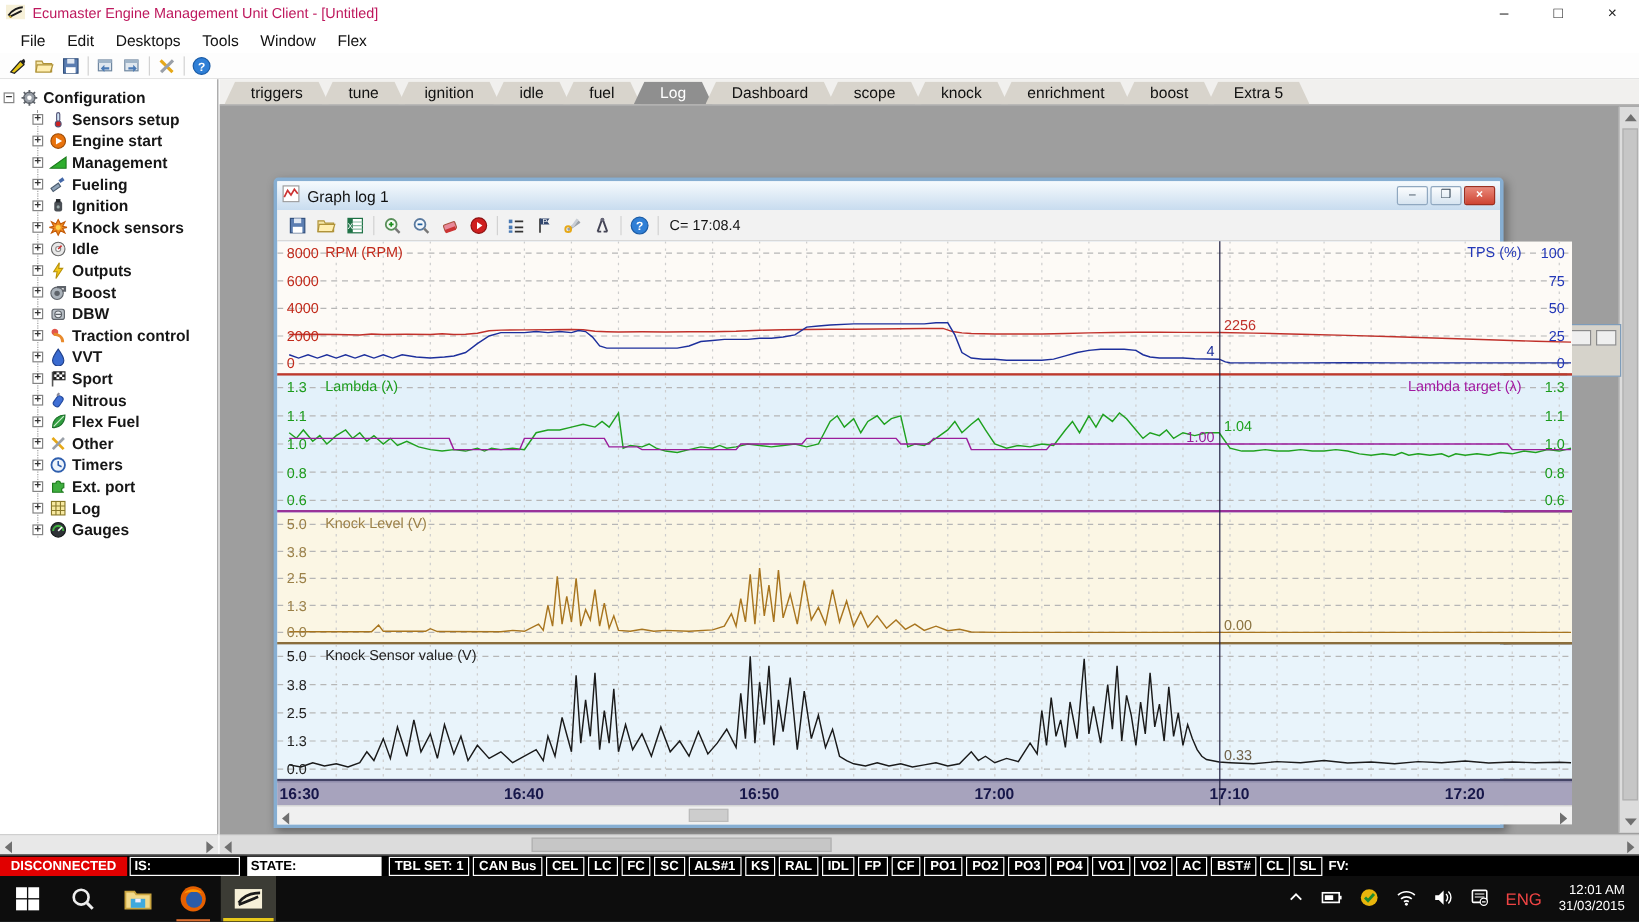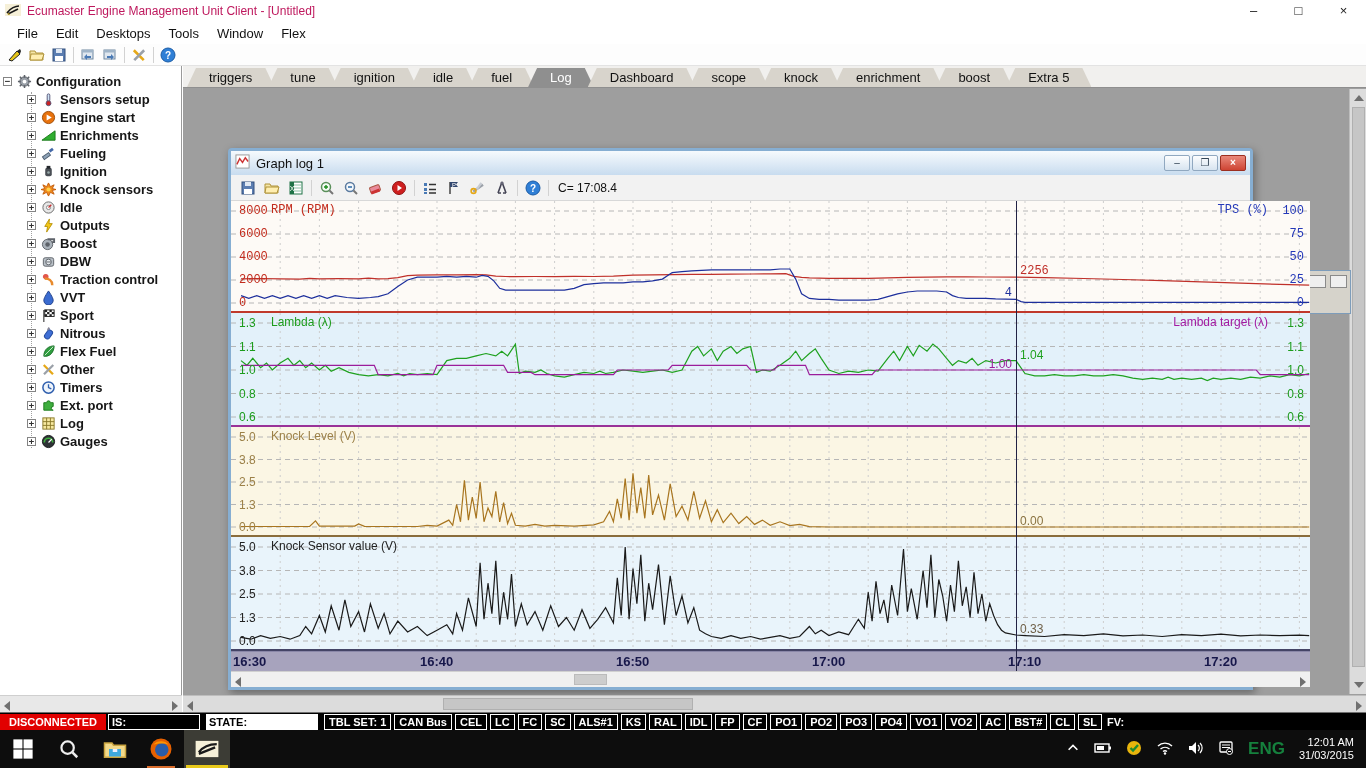--- a/index.html
+++ b/index.html
@@ -74,21 +74,21 @@
   .badge{background:#000;color:#fff;border:1px solid #fff;height:16px;line-height:14px;padding:0 4px;white-space:nowrap;}
   .st-fv{color:#fff;margin-left:5px;}
   
   .taskbar{position:absolute;left:0;top:730px;width:1366px;height:38px;background:#0d0d0d;display:flex;align-items:center;}
   .tkbtn{width:46px;height:38px;display:flex;align-items:center;justify-content:center;position:relative;}
   .tkbtn.appactive{background:#3c3c35;}
   .runline{position:absolute;bottom:0;left:9px;width:28px;height:2px;background:#d96c2c;}
   .actline{position:absolute;bottom:0;left:2px;width:42px;height:3px;background:#e8c91a;}
   .tray{margin-left:auto;display:flex;align-items:center;gap:14px;padding-right:12px;color:#fff;}
   .clock{text-align:right;font-size:11px;line-height:13px;color:#fff;}
-  .lang{font-size:17px;color:#15803d;font-weight:bold;}
+  .lang{font-size:14px;color:#ef4444;}
 </style>
 </head>
 <body>
 
 <div class="app">
   <div class="titlebar">
     <span id="appicon"><svg width="16" height="16" viewBox="0 0 16 16">
           <rect x="0" y="2" width="16" height="12" fill="#f6f0d8"></rect>
           <path d="M2 11 C5 6 11 4 14 4 M3 12 L13 7" stroke="#1a1a1a" stroke-width="1.6" fill="none"></path>
           <path d="M2 12 l3 1 -1-2 Z" fill="#caa514"></path>
@@ -186,21 +186,21 @@
                 <circle cx="8" cy="8" r="6.5" fill="#e8720c" stroke="#9e4c06"></circle>
                 <path d="M6 4.8 L11.5 8 L6 11.2 Z" fill="#fff"></path>
               </svg></span>
             <span>Engine start</span>
           </div>
           <div class="trow" style="padding-left: 27px;">
             <span class="pbox">+</span>
             <span class="ticon"><svg width="15" height="15" viewBox="0 0 16 16">
                 <path d="M1 13 L15 13 L15 3 Z" fill="#2fae2f" stroke="#1c7a1c"></path>
               </svg></span>
-            <span>Enrichments</span>
+            <span>Management</span>
           </div>
           <div class="trow" style="padding-left: 27px;">
             <span class="pbox">+</span>
             <span class="ticon"><svg width="15" height="15" viewBox="0 0 16 16">
                 <rect x="2" y="9" width="8" height="3.4" fill="#8fa3b8" stroke="#4c5d70" transform="rotate(-35 6 11)"></rect>
                 <rect x="9" y="3" width="4.5" height="3" fill="#4468a8" transform="rotate(-35 11 5)"></rect>
               </svg></span>
             <span>Fueling</span>
           </div>
           <div class="trow" style="padding-left: 27px;">
@@ -464,21 +464,21 @@
                 <svg width="16" height="16" viewBox="0 0 16 16">
                   <circle cx="8" cy="8" r="7" fill="#2f7fd6" stroke="#1b5ca6"></circle>
                   <text x="8" y="12" font-size="10" font-weight="bold" fill="#fff" text-anchor="middle" font-family="Liberation Sans">?</text>
                 </svg>
               </div>
               <div class="tsep"></div>
               <span class="greadout">C= 17:08.4</span>
             </div>
           <div class="charts" id="chartsbox">
             <div id="panels">
-                <div class="panel" style="height: 112px; border-bottom: 2px solid rgb(192, 57, 43); font-family: Liberation Mono, monospace;"><svg width="1079" height="110">
+                <div class="panel" style="height: 112px; border-bottom: 2px solid rgb(192, 57, 43);"><svg width="1079" height="110">
                     <rect width="1079" height="110" fill="#fdfaf6"></rect>
                     <line x1="49.2" y1="0" x2="49.2" y2="110" stroke="#cdcdcd" stroke-dasharray="2,4"></line>
                     <line x1="88.4" y1="0" x2="88.4" y2="110" stroke="#cdcdcd" stroke-dasharray="2,4"></line>
                     <line x1="127.6" y1="0" x2="127.6" y2="110" stroke="#cdcdcd" stroke-dasharray="2,4"></line>
                     <line x1="166.8" y1="0" x2="166.8" y2="110" stroke="#cdcdcd" stroke-dasharray="2,4"></line>
                     <line x1="206.0" y1="0" x2="206.0" y2="110" stroke="#cdcdcd" stroke-dasharray="2,4"></line>
                     <line x1="245.2" y1="0" x2="245.2" y2="110" stroke="#cdcdcd" stroke-dasharray="2,4"></line>
                     <line x1="284.4" y1="0" x2="284.4" y2="110" stroke="#cdcdcd" stroke-dasharray="2,4"></line>
                     <line x1="323.6" y1="0" x2="323.6" y2="110" stroke="#cdcdcd" stroke-dasharray="2,4"></line>
                     <line x1="362.8" y1="0" x2="362.8" y2="110" stroke="#cdcdcd" stroke-dasharray="2,4"></line>

